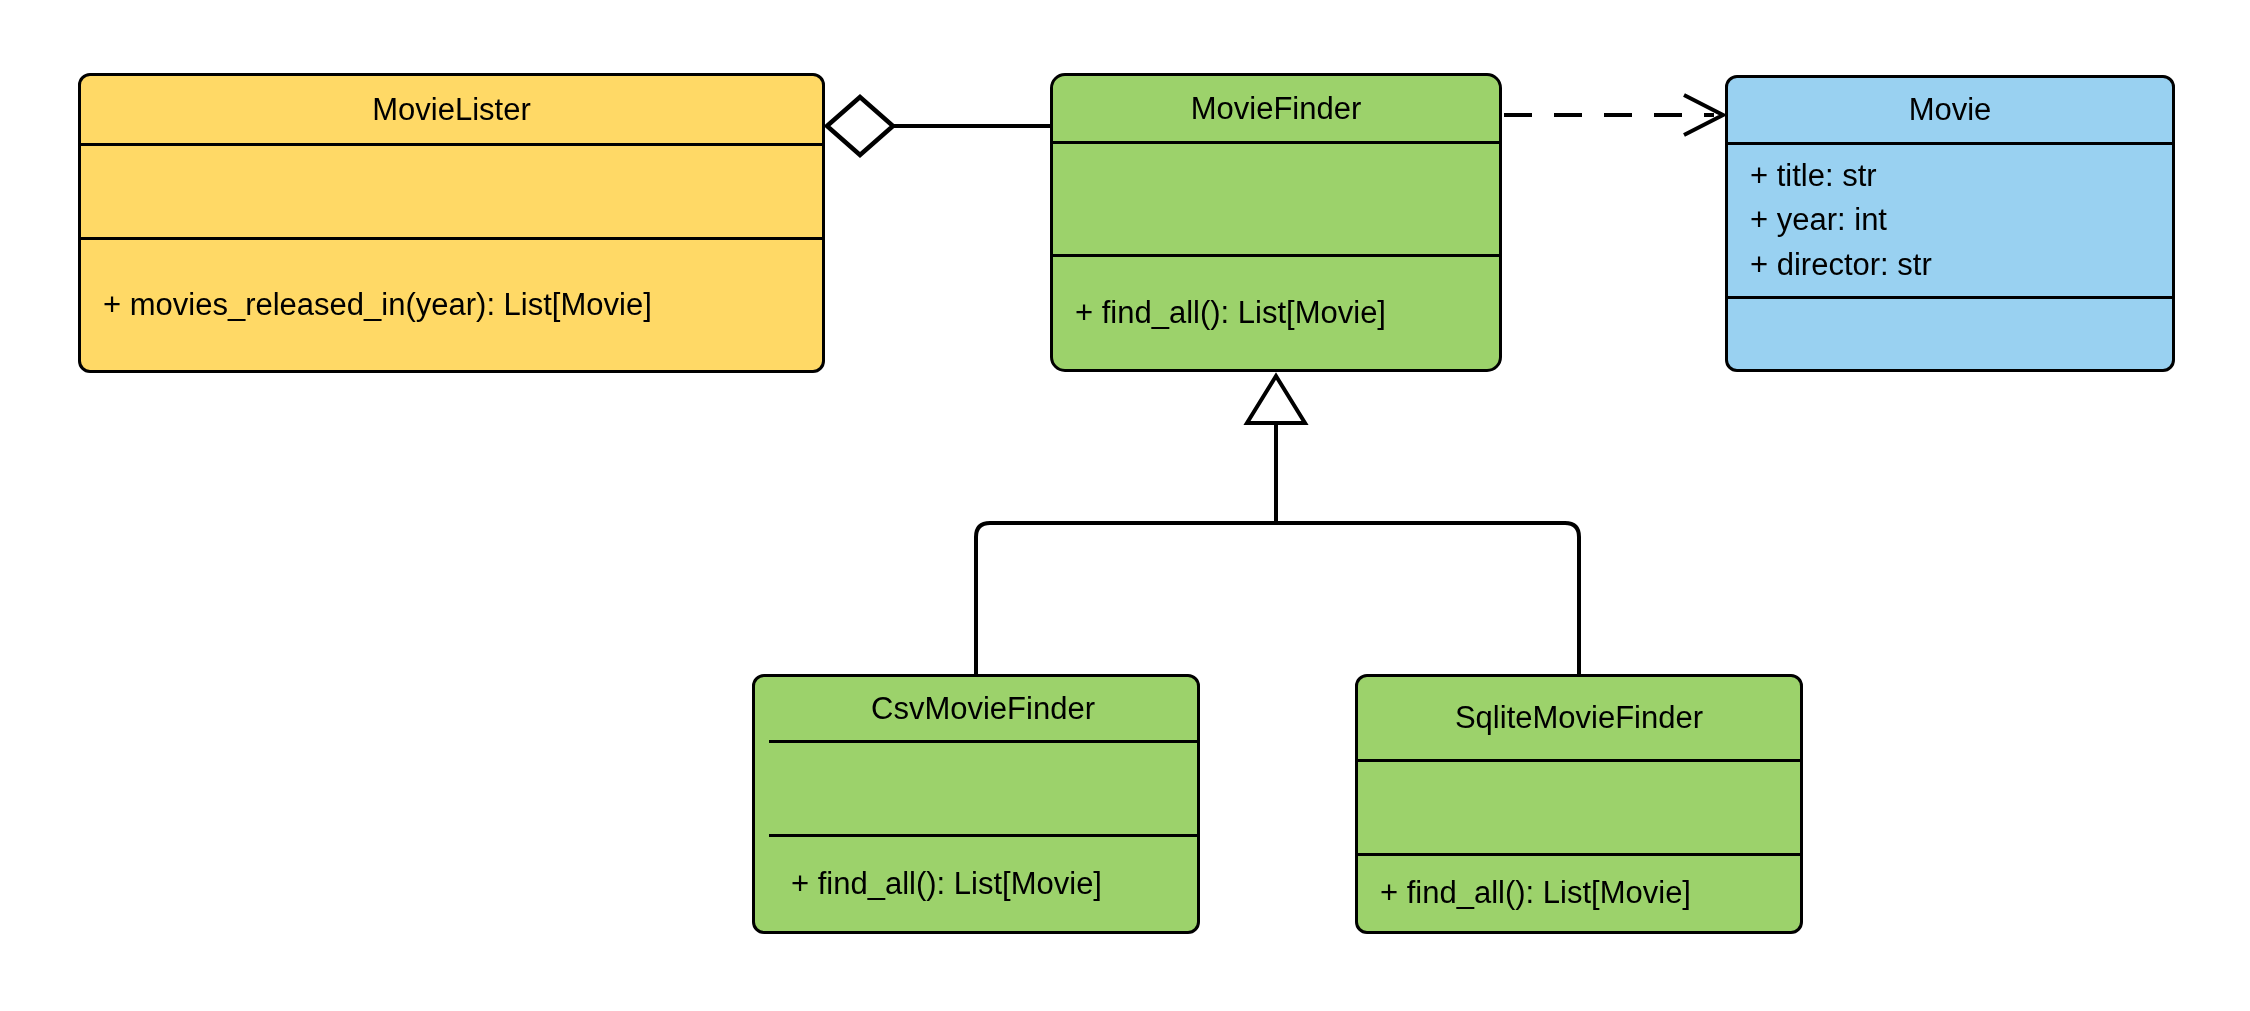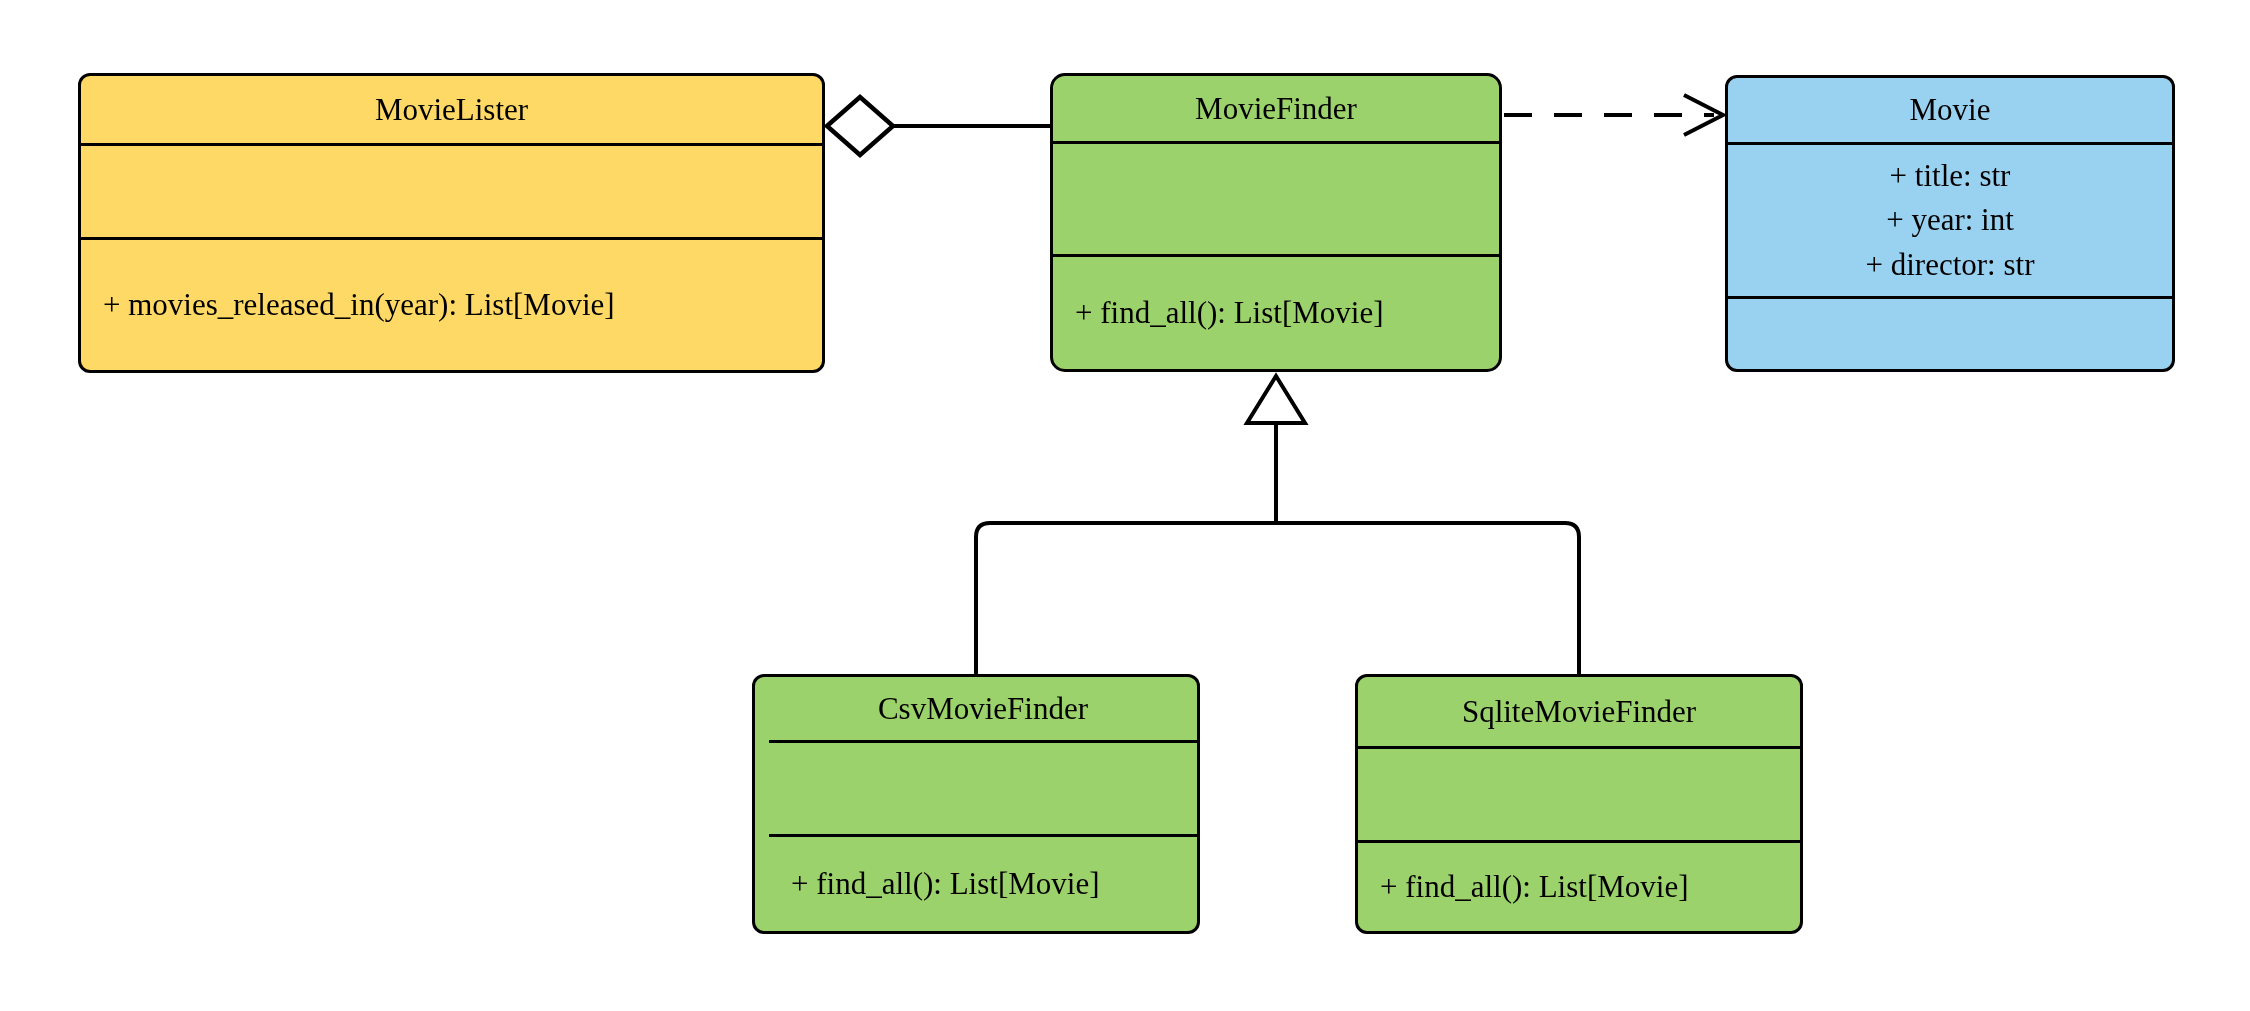--- a/index.html
+++ b/index.html
@@ -24,23 +24,22 @@
     display: flex;
     flex-direction: column;
     overflow: hidden;
   }
   .fill-yellow { background: #FFD966; }
   .fill-green  { background: #9CD26B; }
   .fill-blue   { background: #99D1F1; }
   .compartment {
     box-sizing: border-box;
     flex: 0 0 auto;
-    font-family: Liberation Serif, serif;
   }
-  .compartment.with-divider { border-bottom: 3px solid #000000; align-items: center; }
+  .compartment.with-divider { border-bottom: 3px solid #000000; }
   .compartment.header {
     display: flex;
     align-items: center;
     justify-content: center;
     font-size: 31px;
   }
   .compartment.body {
     display: flex;
     flex-direction: column;
     justify-content: center;
@@ -100,21 +99,21 @@
     <div class="compartment header with-divider" style="height:66px;">
       <span>CsvMovieFinder</span>
     </div>
     <div class="compartment body with-divider" style="height:94px;"></div>
     <div class="compartment body grow">
       <div class="member">+ find_all(): List[Movie]</div>
     </div>
   </div>
 
   <div class="class-box fill-green" style="left:1355px; top:674px; width:448px; height:260px;">
-    <div class="compartment header with-divider" style="height:72px;">
+    <div class="compartment header with-divider" style="height:85px;">
       <span>SqliteMovieFinder</span>
     </div>
     <div class="compartment body with-divider" style="height:94px;"></div>
     <div class="compartment body grow">
       <div class="member">+ find_all(): List[Movie]</div>
     </div>
   </div>
 
   <svg id="connector-layer" viewBox="0 0 2250 1011">
 

